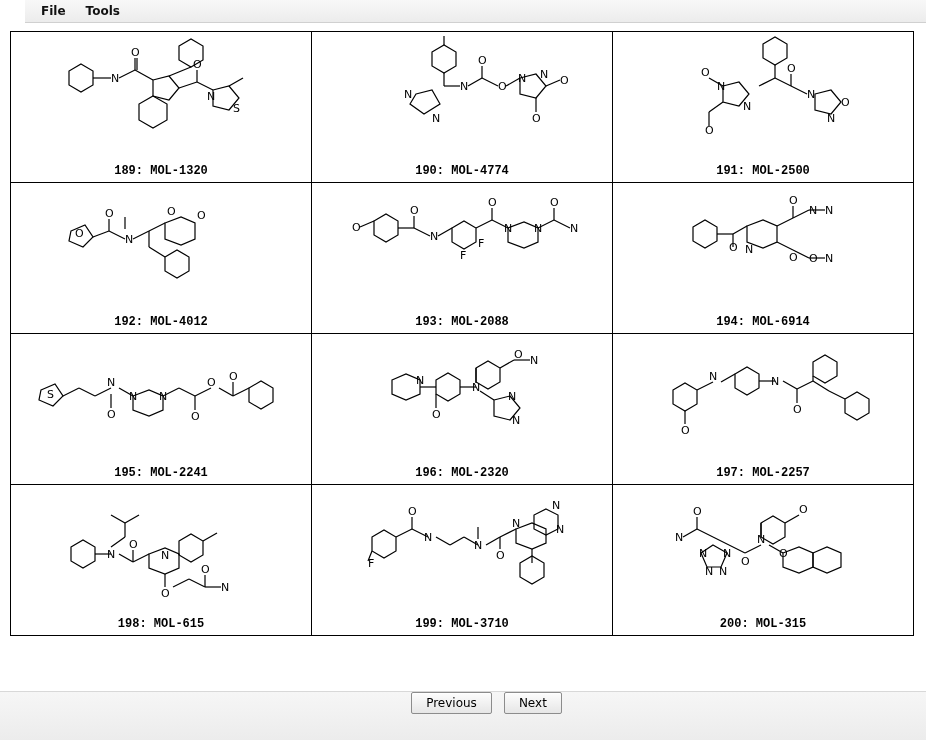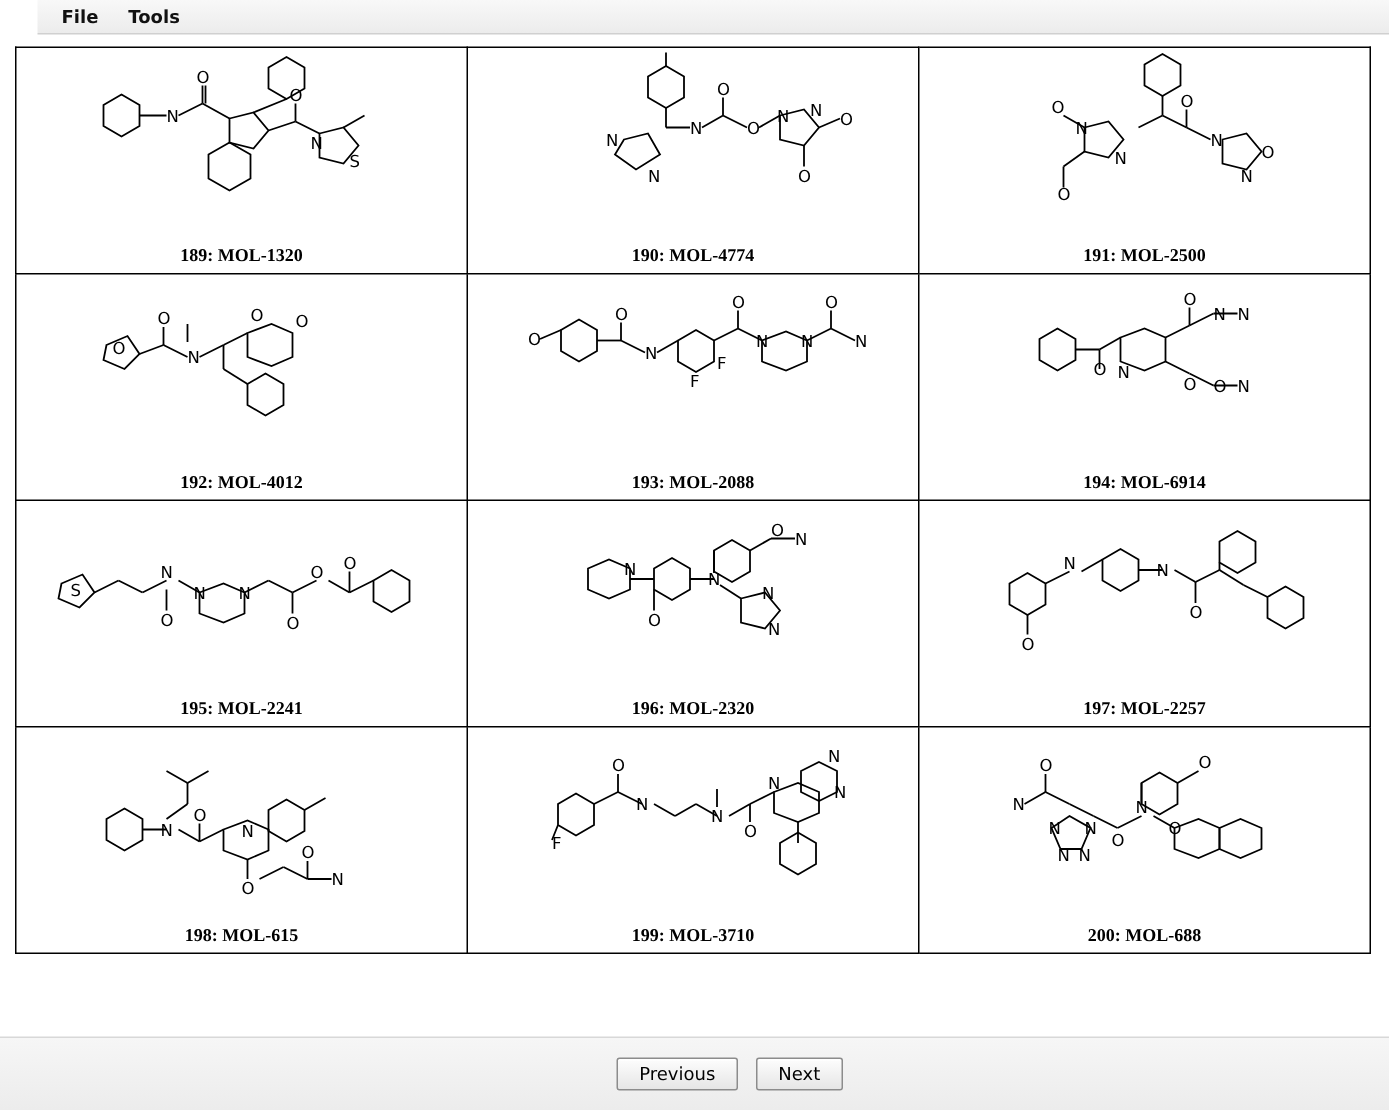--- a/index.html
+++ b/index.html
@@ -45,37 +45,37 @@
     text-align: center;
     padding: 0;
     position: relative;
   }
   .mol-svg {
     width: 100%;
     height: 128px;
     display: block;
   }
   .mol-label {
-    font-family: Liberation Serif, serif;
+    font-family: Liberation Mono, monospace;
     font-size: 12px;
     font-weight: bold;
     text-align: center;
     padding: 2px 0 4px 0;
     color: #000;
   }
   .footer {
     position: absolute;
     left: 0;
     right: 0;
     bottom: 0;
     height: 48px;
     background: linear-gradient(#f6f6f6, #ececec);
     border-top: 1px solid #d8d8d8;
     display: flex;
-    align-items: center;
+    align-items: flex-start;
     justify-content: center;
     gap: 12px;
     padding-left: 47px;
   }
   button.nav {
     font-family: inherit;
     font-size: 12px;
     padding: 3px 14px;
     background: linear-gradient(#fdfdfd, #e6e6e6);
     border: 1px solid #8c8c8c;
@@ -428,21 +428,21 @@
             <line x1="148" y1="50" x2="148" y2="36"></line>
             <polygon points="148,36 160,29 172,36 172,50 160,57 148,50"></polygon>
             <line x1="172" y1="36" x2="186" y2="28"></line>
             <text x="186" y="26" font-size="11" fill="#000" stroke="none">O</text>
             <line x1="156" y1="58" x2="170" y2="66"></line>
             <polygon points="170,66 186,60 200,66 200,80 186,86 170,80"></polygon>
             <text x="166" y="70" font-size="11" fill="#000" stroke="none">O</text>
             <polygon points="200,66 214,60 228,66 228,80 214,86 200,80"></polygon>
           </g>
         </svg>
-        <div class="mol-label">200: MOL-688</div>
+        <div class="mol-label">200: MOL-315</div>
       </td>
     </tr>
   </tbody>
     </table>
 </div>
 
 <div class="footer">
   <button class="nav">Previous</button>
   <button class="nav">Next</button>
 </div>

